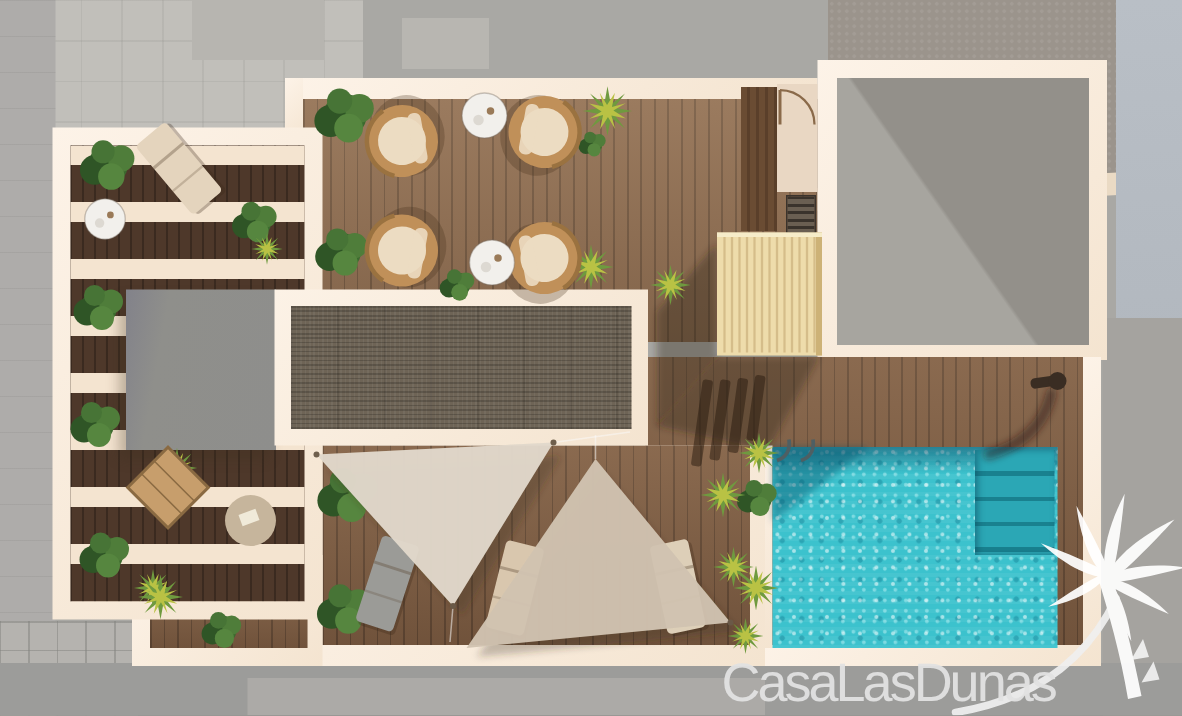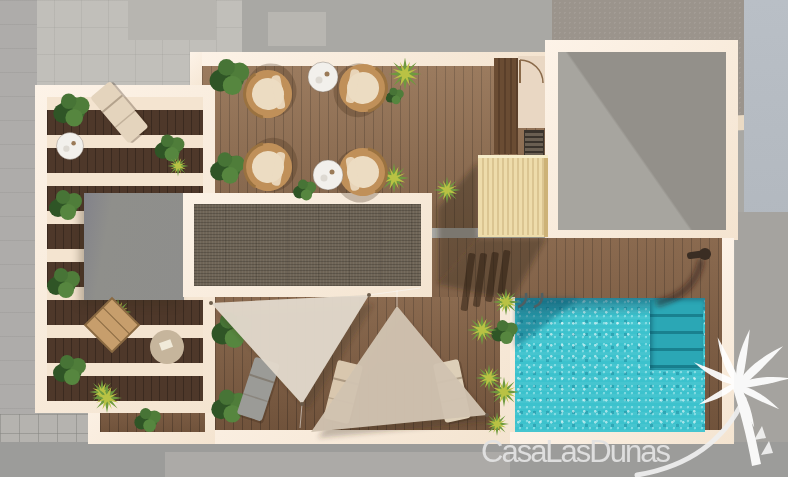--- a/index.html
+++ b/index.html
@@ -52,21 +52,21 @@
        radial-gradient(circle at 30% 30%,rgba(255,255,255,.55) 0 1px,transparent 1.6px),
        radial-gradient(circle at 70% 60%,rgba(225,255,255,.4) 0 1px,transparent 1.5px),
        radial-gradient(circle at 50% 80%,rgba(25,135,155,.5) 0 1.5px,transparent 2px),
        repeating-linear-gradient(180deg,rgba(255,255,255,.05) 0 3px,transparent 3px 6px);
      background-size:11px 11px,7px 7px,13px 13px,100% 100%;}
   .pool-top-shadow{left:0;top:0;width:100%;height:18px;
      background:linear-gradient(180deg,rgba(15,75,100,.55),rgba(15,75,100,0));}
   .pool-steps{background-image:repeating-linear-gradient(180deg,var(--c-pool_steps,#2ba7b5) 0 14px,#19818f 14px 17px);
      box-shadow:inset 2px 0 4px rgba(10,70,90,.5);}
   
-  .watermark-text{left:481px;top:434px;font-size:31px;letter-spacing:-2px;
+  .watermark-text{left:481px;top:434px;font-size:36px;letter-spacing:-2px;
      color:var(--c-watermark,#e2e2e2);opacity:.95;font-weight:400;white-space:nowrap;}
   .overlay{position:absolute;left:0;top:0;pointer-events:none;}
 </style>
 </head>
 <body>
 
 <div class="stage">
 
   <div class="abs bg-topleft-roof"></div>
   <div class="abs bg-tile-a"></div>

